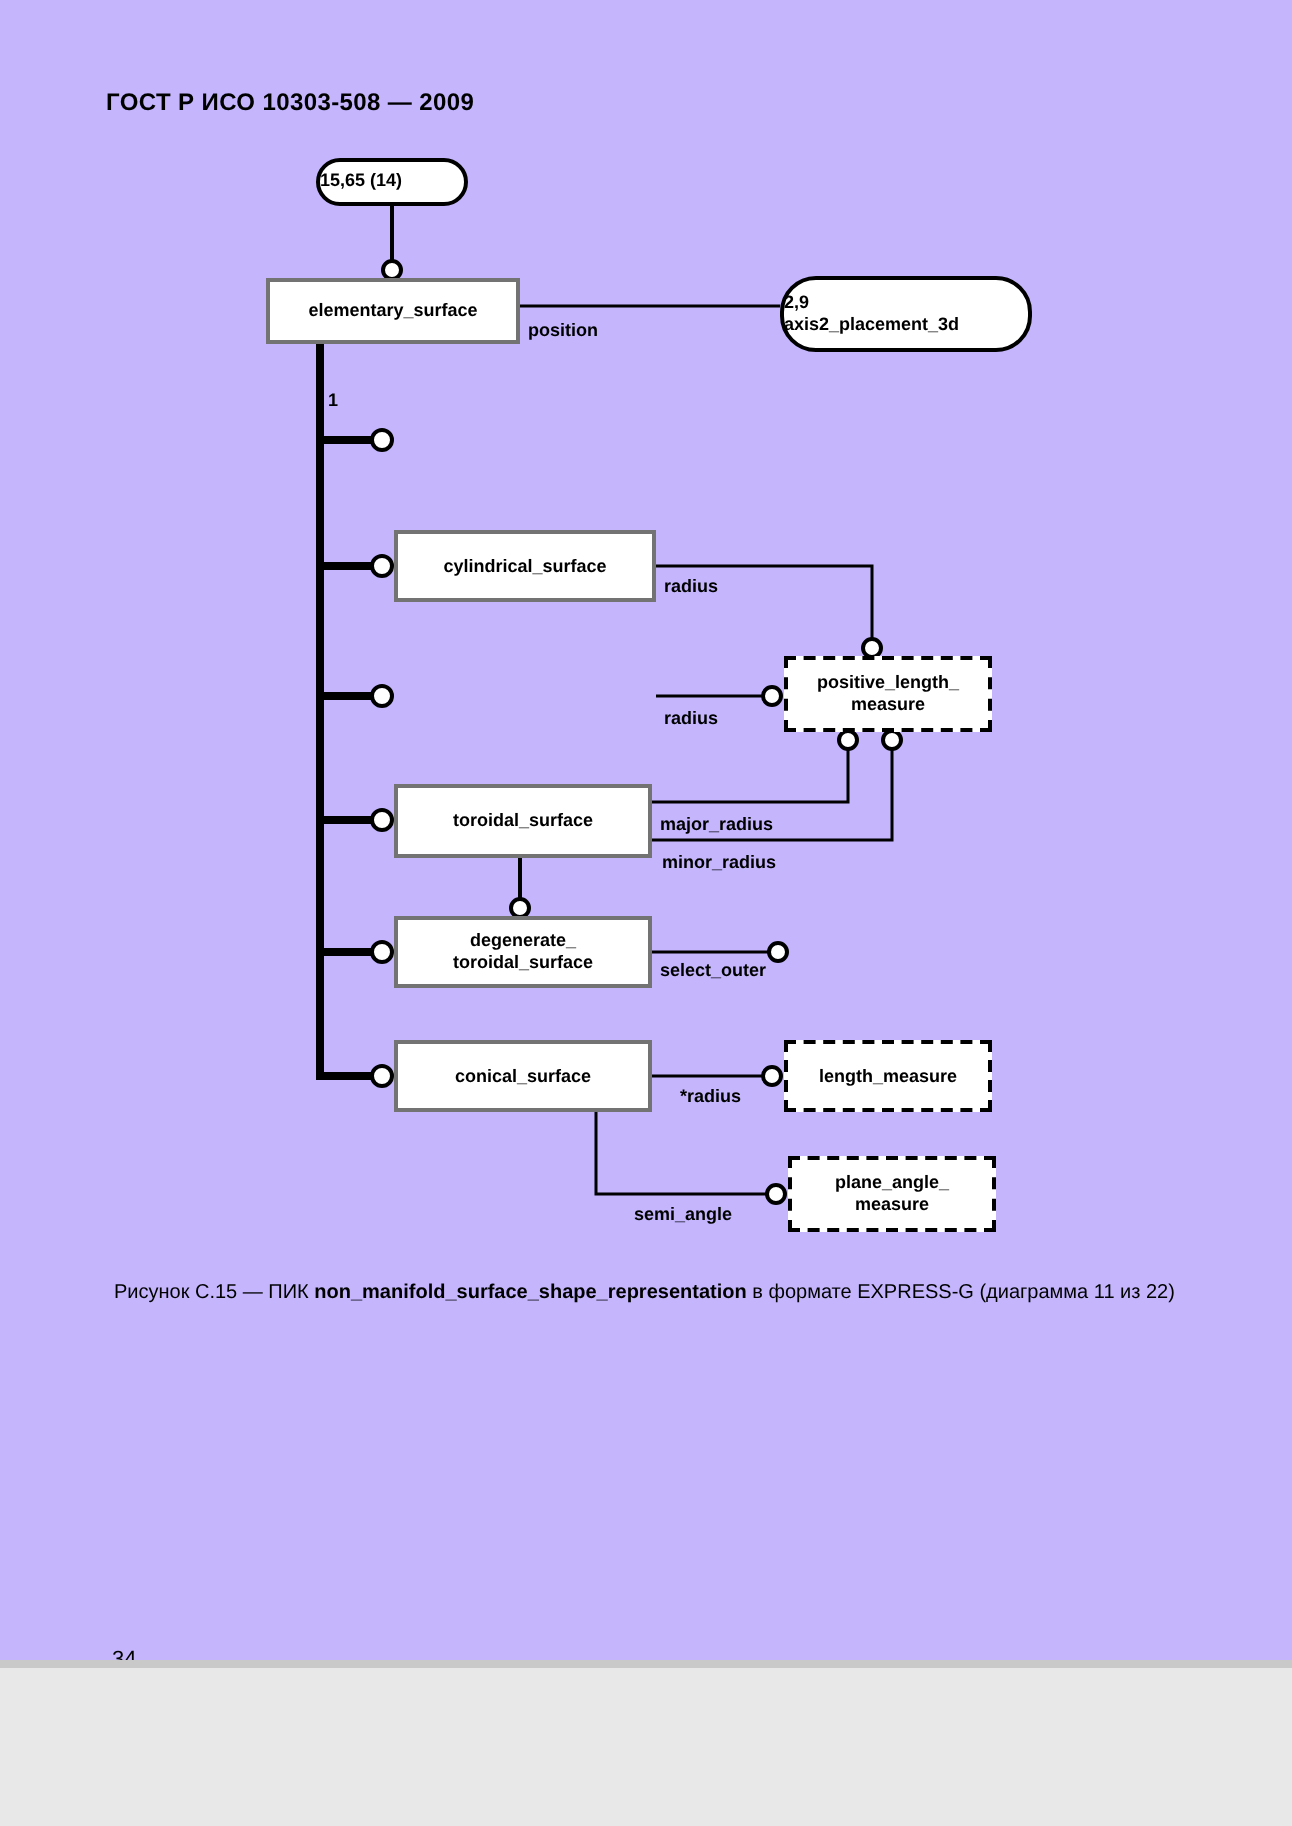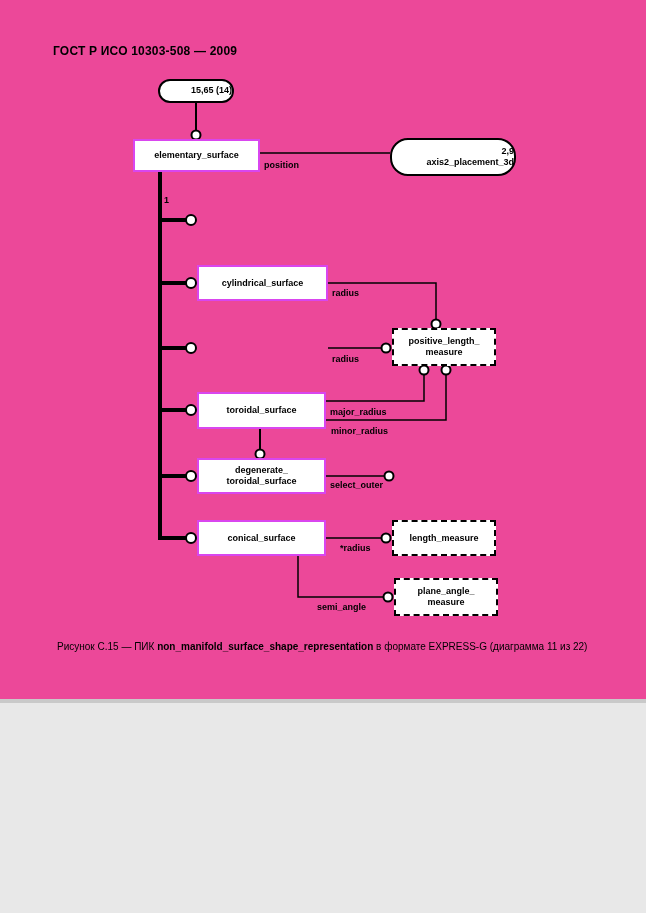--- a/index.html
+++ b/index.html
@@ -1,36 +1,36 @@
 <!DOCTYPE html>
 <html><head>
 <meta charset="utf-8">
 <style>
   html,body { margin:0; padding:0; background:#e8e8e8; }
   .page {
-    position:relative; width:646px; height:703px; margin:0 auto;
-    background:#ec4899; font-family:"Liberation Sans", sans-serif; color:#000;
+    position:relative; width:646px; height:834px; margin:0 auto;
+    background:#c4b5fd; font-family:"Liberation Sans", sans-serif; color:#000;
     overflow:hidden;
   }
   .hdr {
     position:absolute; left:53px; top:44px;
     font-size:12px; font-weight:bold; letter-spacing:0.2px;
   }
   .connectors { position:absolute; left:0; top:0; }
   .ebox {
     position:absolute; box-sizing:border-box;
-    border:2px solid #d946ef; background:#fff;
+    border:2px solid #737373; background:#fff;
     display:flex; flex-direction:column; align-items:center; justify-content:center;
     text-align:center; font-weight:bold; font-size:9px; line-height:1.2;
   }
   .dashedbox { border:2.5px dashed #000; }
   .oval {
     position:absolute; box-sizing:border-box;
     border:2.5px solid #000; border-radius:18px; background:#fff;
-    display:flex; flex-direction:column; align-items:flex-end; justify-content:center;
+    display:flex; flex-direction:column; align-items:flex-start; justify-content:center;
     text-align:center; font-weight:bold; font-size:9px; line-height:1.25;
   }
   .elabel {
     position:absolute; font-weight:bold; font-size:9px; white-space:nowrap;margin-top:19px;
   }
   .caption {
     position:absolute; left:57px; top:640px; width:545px;
     font-size:10px; line-height:1.3;
   }
   .caption b { font-weight:bold; }

